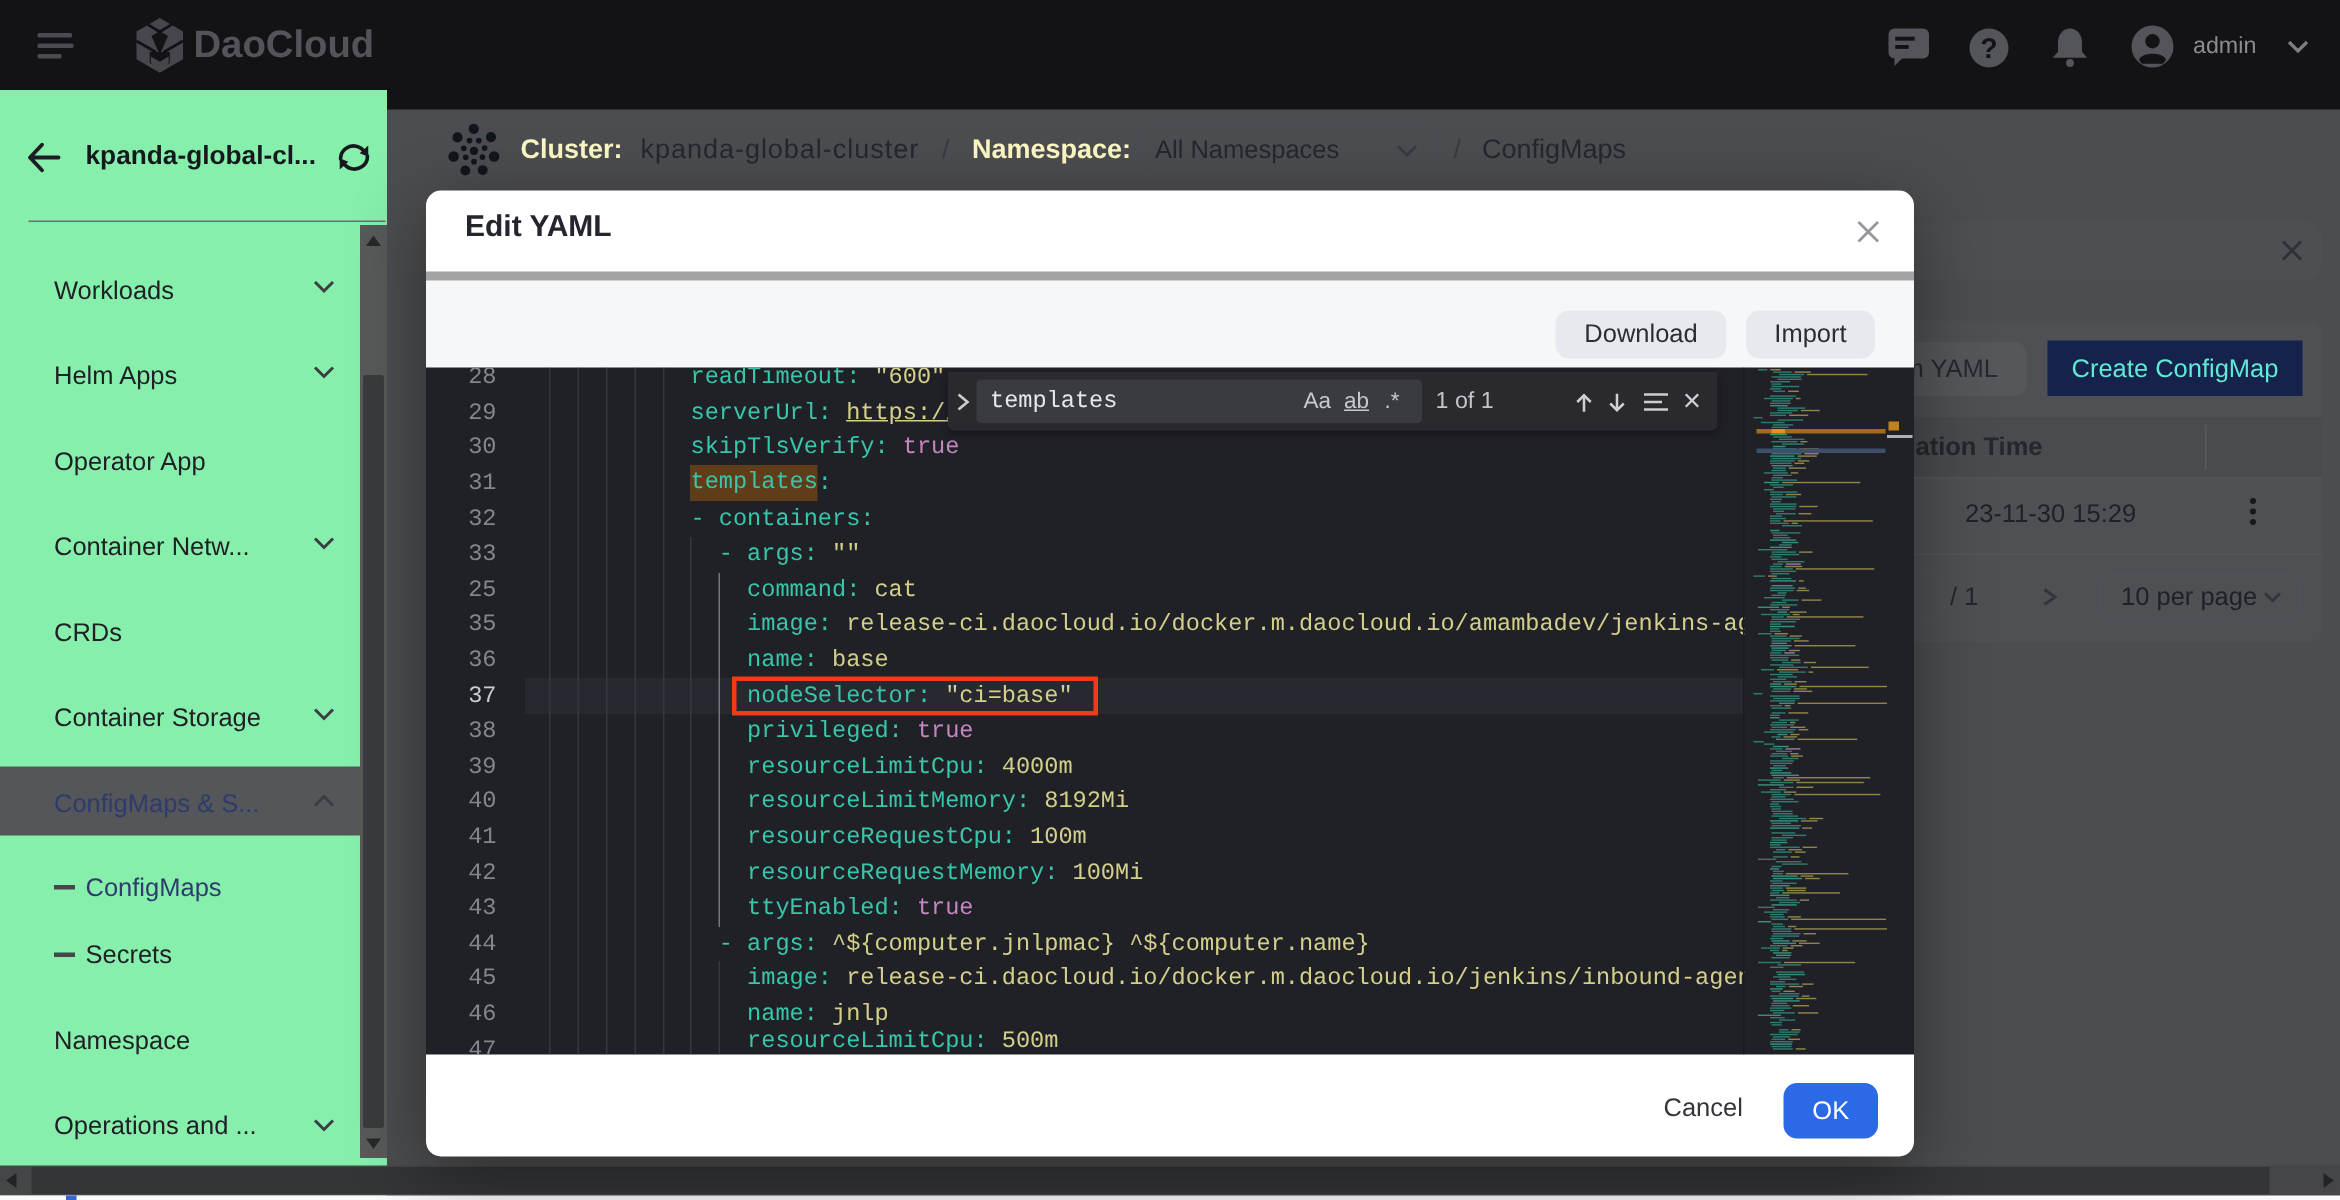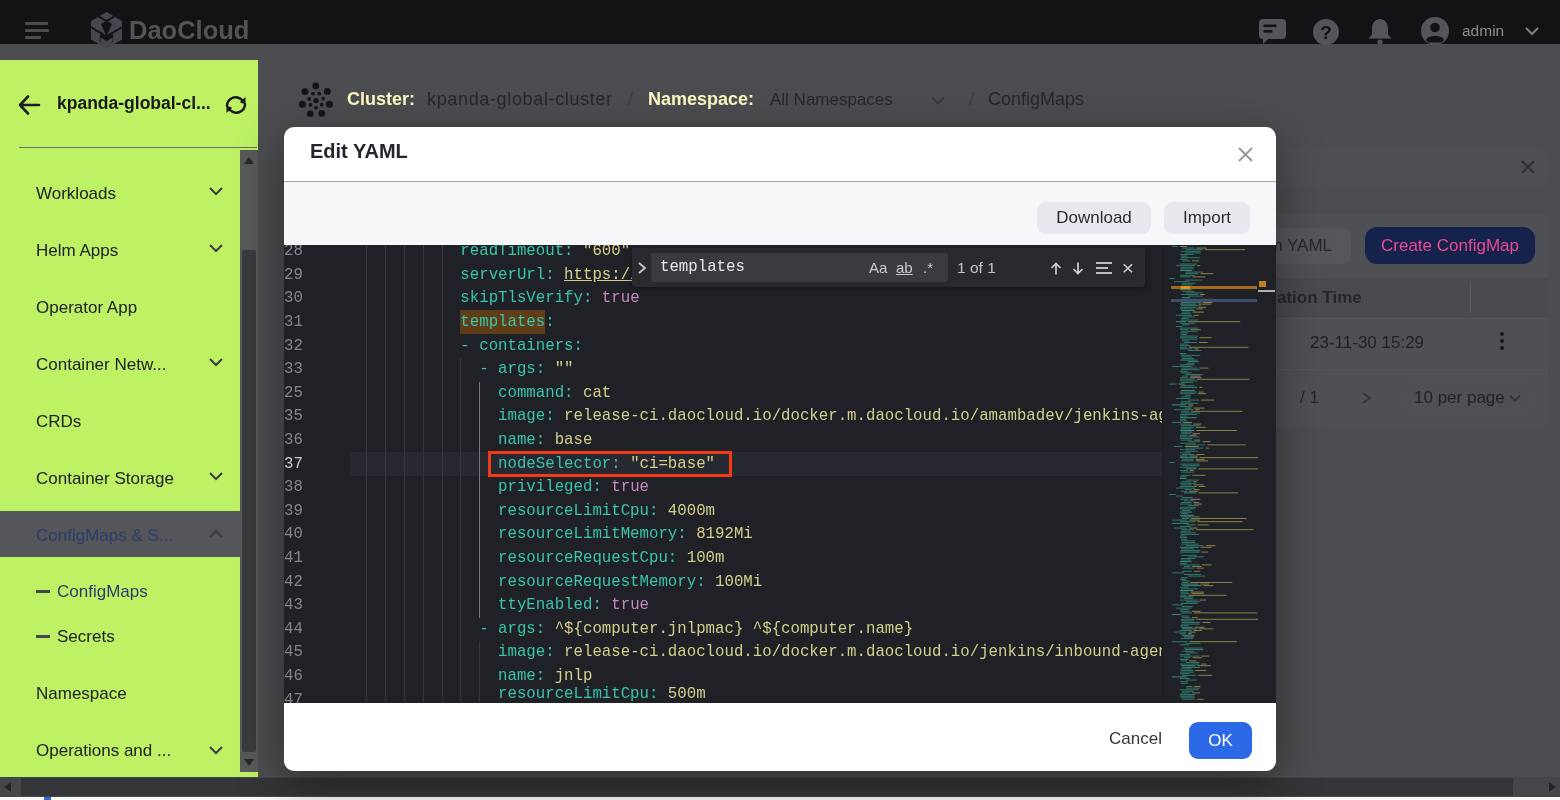--- a/index.html
+++ b/index.html
@@ -1,34 +1,34 @@
 <!DOCTYPE html>
 <html><head><meta charset="utf-8"><style>
 *{margin:0;padding:0;box-sizing:border-box}
 html,body{width:1560px;height:800px;overflow:hidden}
 body{font-family:"Liberation Sans",sans-serif;position:relative;background:#4c4d50}
 .abs{position:absolute}
 b{font-weight:normal}
-#nav{position:absolute;left:0;top:0;width:1560px;height:44px;background:#131316}
+#nav{position:absolute;left:0;top:0;width:1560px;height:73px;background:#131316}
 #nav .bar{position:absolute;height:3px;background:#4b4c51;border-radius:1px}
 .navtxt{position:absolute;color:#53545a;font-weight:bold;font-size:25.5px;letter-spacing:0px}
 .adm{position:absolute;color:#8b8c91;font-size:15.5px}
-#side{position:absolute;left:0;top:60px;width:258px;height:740px;background:#bef264}
+#side{position:absolute;left:0;top:60px;width:258px;height:740px;background:#86efac}
 .mi{position:absolute;left:36px;font-size:17px;color:#202126;white-space:nowrap}
 .mi.blue{color:#2e3b6d}
 .dash{position:absolute;left:36px;width:14px;height:2.5px;background:#46474c}
 .crumbB{position:absolute;font-size:18px;font-weight:bold;color:#fef9c3;white-space:nowrap}
 .crumbT{position:absolute;font-size:18px;color:#26272c;white-space:nowrap}
 #modal{position:absolute;left:284px;top:127px;width:992px;height:644px;background:#fff;border-radius:10px;box-shadow:0 12px 48px rgba(0,0,0,.4);overflow:hidden}
 #mtitle{position:absolute;left:26px;top:13px;font-size:20px;font-weight:600;color:#23262e}
-#mtool{position:absolute;left:0;top:54px;width:100%;height:64px;background:#f6f7f9;border-top:1px solid #a3a3a3}
+#mtool{position:absolute;left:0;top:54px;width:100%;height:64px;background:#f6f7f9;border-top:6px solid #a3a3a3}
 .gbtn{position:absolute;background:#e8e9ee;border-radius:9px;color:#2c2d33;font-size:17px;text-align:center;line-height:32px;height:32px}
 
 #ed{position:absolute;left:284px;top:245px;width:992px;height:458px;background:#202127;overflow:hidden}
-.ln{position:absolute;left:0;width:47px;text-align:left;color:#84868c;font:15.73px "Liberation Mono",monospace;line-height:23.6px;height:23.6px}
+.ln{position:absolute;left:0;width:47px;text-align:right;color:#84868c;font:15.73px "Liberation Mono",monospace;line-height:23.6px;height:23.6px}
 .ln.act{color:#c9cbd1}
 #code{position:absolute;left:0;top:0;width:879px;height:458px;overflow:hidden}
 .cd{position:absolute;left:82.0px;white-space:pre;font:15.73px "Liberation Mono",monospace;line-height:23.6px;height:23.6px;color:#d4d4d4}
 .cd .k{color:#38c5aa} .cd .v{color:#d3cf8a} .cd .t{color:#c586c0}
 .cd .u{color:#d3cf8a;text-decoration:underline}
 .cd .hl{background:#5f3d18;padding:2.6px 0 2.7px}
 .ig{position:absolute;width:1px;background:#36373d}
 .igb{background:#74767c}
 #findw{position:absolute;left:348px;top:2.8px;width:513px;height:39.5px;background:#29292e;border-radius:0 0 4px 4px;box-shadow:0 2px 6px rgba(0,0,0,.35)}
 #findin{position:absolute;left:19px;top:5.5px;width:297px;height:29px;background:#3a3b41;border-radius:3px;color:#e6e7e9;font:15.73px "Liberation Mono",monospace;line-height:29px;padding-left:9px}
@@ -155,21 +155,21 @@
 <div class="crumbT" style="left:969px;top:89px;color:#3a3b40">/</div>
 <div class="crumbT" style="left:988px;top:89px">ConfigMaps</div>
 
 <div class="abs" style="left:1260px;top:148px;width:288px;height:39px;background:#4e4f53;border-radius:10px"></div>
 <svg class="abs" style="left:1520px;top:159px" width="16" height="16" viewBox="0 0 16 16">
     <path d="M2 2 L14 14 M14 2 L2 14" stroke="#303136" stroke-width="2" fill="none"></path>
   </svg>
 <div class="abs" style="left:1260px;top:214px;width:288px;height:214px;background:#4f5054;border-radius:8px"></div>
 <div class="abs" style="left:1230px;top:228px;width:121px;height:36px;background:#56575b;border-radius:8px"></div>
 <div class="abs" style="left:1332px;top:236px;transform:translateX(-100%);white-space:nowrap;font-size:17px;color:#27282d">Create from YAML</div>
-<div class="abs" style="left:1365px;top:227px;width:170px;height:37px;background:#15234c;border-radius:12px;color:#ec4899;font-size:17px;text-align:center;line-height:37px">Create ConfigMap</div>
+<div class="abs" style="left:1365px;top:227px;width:170px;height:37px;background:#15234c;border-radius:0;color:#5eead4;font-size:17px;text-align:center;line-height:37px">Create ConfigMap</div>
 <div class="abs" style="left:1260px;top:278px;width:288px;height:40px;background:#4a4b4f"></div>
 <div class="abs" style="left:1277px;top:288px;font-size:17px;font-weight:bold;color:#26272c">ation Time</div>
 <div class="abs" style="left:1470px;top:283px;width:1px;height:30px;background:#5a5b5f"></div>
 <div class="abs" style="left:1260px;top:318px;width:288px;height:1px;background:#55565a"></div>
 <div class="abs" style="left:1310px;top:333px;font-size:17px;color:#202126">23-11-30 15:29</div>
 <div class="abs" style="left:1500px;top:332px;width:4px;height:22px">
   <div style="width:4px;height:4px;border-radius:2px;background:#17181c;margin-bottom:3px"></div>
   <div style="width:4px;height:4px;border-radius:2px;background:#17181c;margin-bottom:3px"></div>
   <div style="width:4px;height:4px;border-radius:2px;background:#17181c"></div>
 </div>

